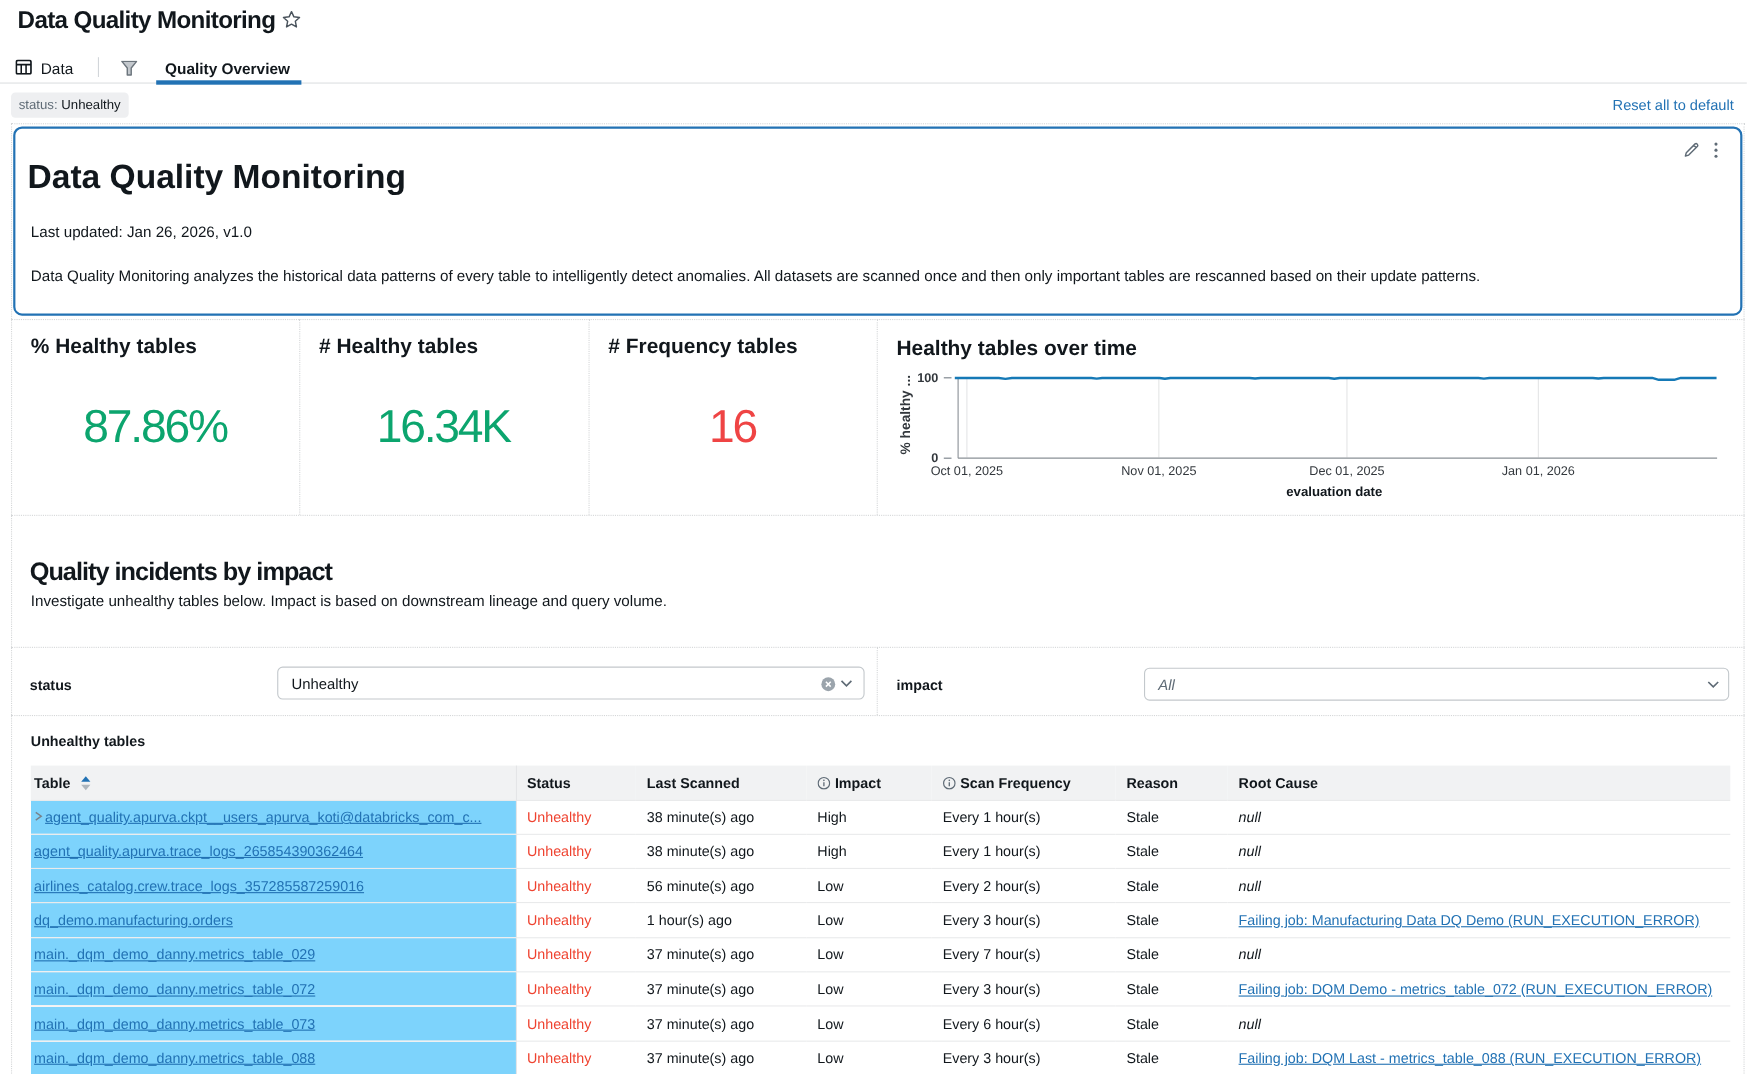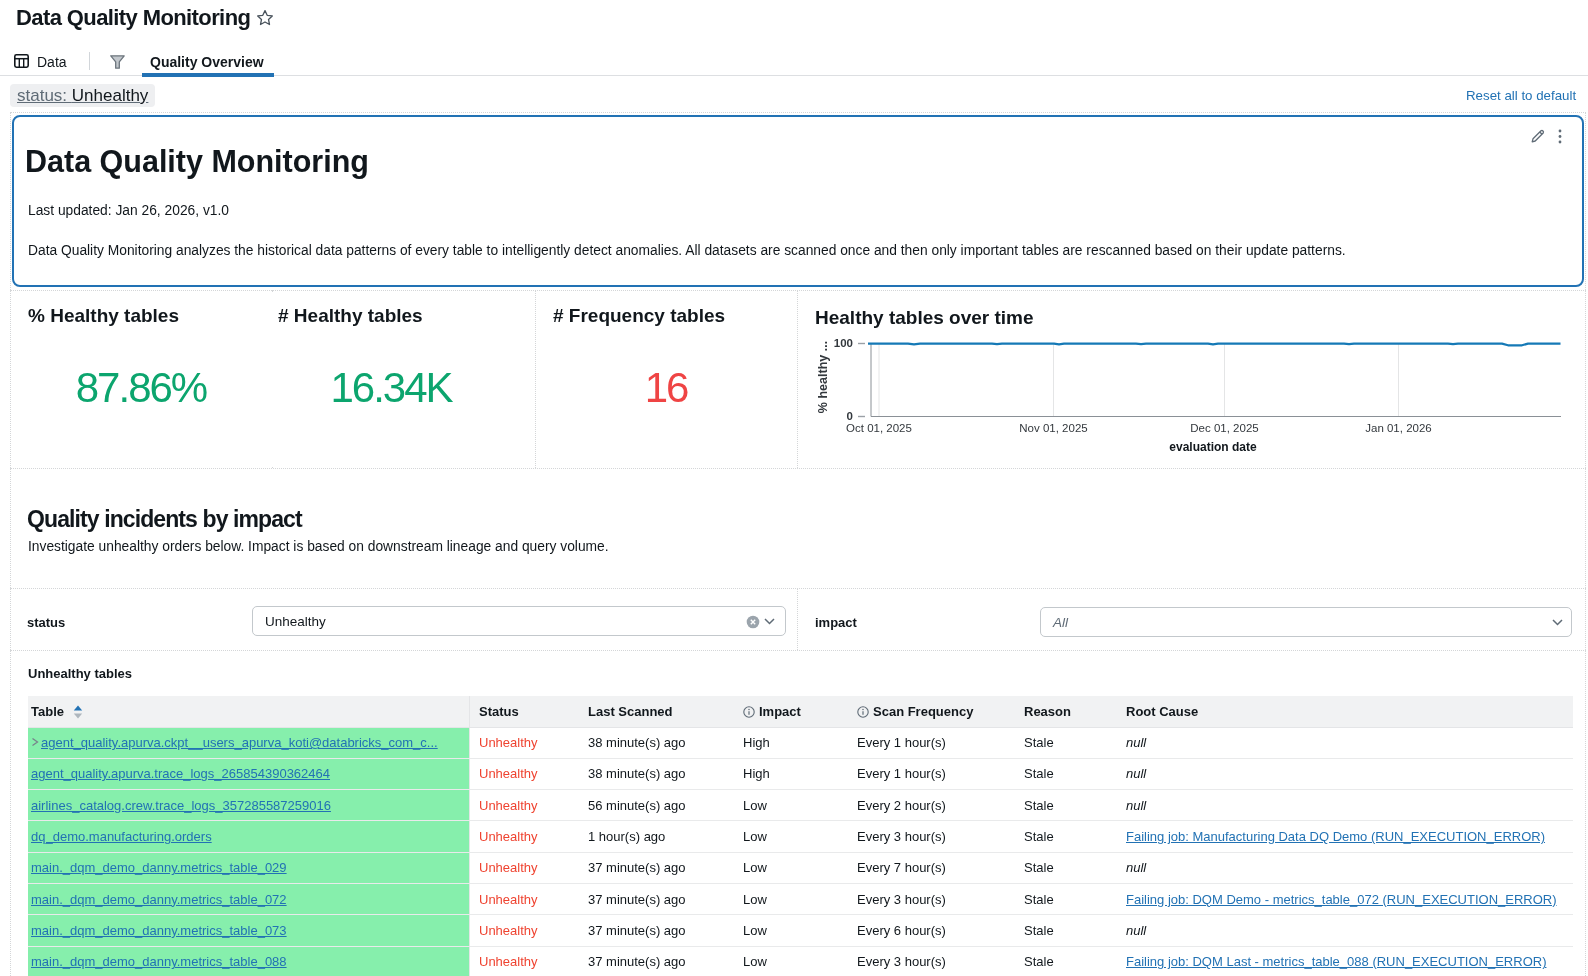--- a/index.html
+++ b/index.html
@@ -13,21 +13,21 @@
 
 .h1 { left:16px; top:5px; font-size:22px; font-weight:700; letter-spacing:-0.6px; }
 
 .tabline { left:0; top:75px; width:1588px; border-top:1px solid #DDDFE2; }
 .tabblue { left:142px; top:73px; width:132px; height:4px; background:#2272B4; }
 .tab-data { left:37px; top:54px; font-size:14px; }
 .tab-q { left:150px; top:54px; font-size:14px; font-weight:700; }
 .tabdiv { left:89px; top:52px; height:18px; border-left:1px solid #D2D6DA; }
 
 .chip { left:10px; top:84px; height:23px; background:#EEEFF1; border-radius:4px;
-  font-size:17px; line-height:23px; padding:0 7px; color:#5F6B76;text-decoration:underline; }
+  font-size:12px; line-height:23px; padding:0 7px; color:#5F6B76; }
 .chip b { color:#11171C; font-weight:400; }
 .reset { left:1466px; top:88px; font-size:13.3px; color:#2272B4; text-decoration:none; }
 
 .descbox { left:12px; top:115px; width:1572px; height:172px; border:2px solid #2272B4;
   border-radius:8px; background:#fff; }
 .desc-title { left:25px; top:144px; font-size:30.5px; font-weight:700; letter-spacing:0; }
 .desc-upd { left:28px; top:203px; font-size:13.8px; }
 .desc-p { left:28px; top:243px; font-size:13.8px; }
 
 .cardlabel { font-size:19px; font-weight:700; }
@@ -41,21 +41,21 @@
 .flabel { font-size:13px; font-weight:700; }
 .fbox { position:absolute; height:30px; border:1px solid #C3C8CC; border-radius:5px; background:#fff; }
 .fbox .val { position:absolute; left:12px; top:7px; font-size:13.5px; }
 
 .tbl-label { left:28px; top:666px; font-size:13px; font-weight:700; }
 table.grid { position:absolute; left:28px; top:696px; width:1545px; border-collapse:collapse;
   table-layout:fixed; font-size:13px; }
 table.grid th { background:#F1F2F3; font-weight:700; text-align:left; height:31px;
   border-bottom:1px solid #E4E5E7; }
 table.grid td { height:31.3px; border-bottom:1px solid #E9EAEB; white-space:nowrap; overflow:hidden; }
-table.grid td.c1 { background:#86efac; border-right:1px solid #E4E5E7; }
+table.grid td.c1 { background:#7dd3fc; border-right:1px solid #E4E5E7; }
 table.grid th.c1 { border-right:1px solid #E4E5E7; }
 .unh { color:#EF4330; }
 .nul { font-style:italic; }
 svg { display:block; }
 .icon { position:absolute; }
 </style>
 </head>
 <body>
 
 <div class="vdash" style="left:10px; top:112px; height:864px;"></div>
@@ -103,21 +103,21 @@
 <svg class="icon" style="left:1556px; top:129px;" width="8" height="15" viewBox="0 0 8 15">
   <circle cx="4" cy="2" r="1.4" fill="#5F6B76"></circle>
   <circle cx="4" cy="7.5" r="1.4" fill="#5F6B76"></circle>
   <circle cx="4" cy="13" r="1.4" fill="#5F6B76"></circle>
 </svg>
 
 <div class="abs" style="left:14px; top:293px; width:254px; height:174px; background:#fff;">
   <div class="cardlabel" style="position:absolute; left:14px; top:12px;">% Healthy tables</div>
   <div class="abs bignum green" style="top:71px;">87.86%</div>
 </div>
-<div class="abs" style="left:264px; top:293px; width:254px; height:174px; background:#fff;">
+<div class="abs" style="left:276px; top:293px; width:254px; height:174px; background:#fff;">
   <div class="cardlabel" style="position:absolute; left:14px; top:12px;"># Healthy tables</div>
   <div class="abs bignum green" style="top:71px;">16.34K</div>
 </div>
 <div class="abs" style="left:539px; top:293px; width:254px; height:174px; background:#fff;">
   <div class="cardlabel" style="position:absolute; left:14px; top:12px;"># Frequency tables</div>
   <div class="abs bignum red" style="top:71px;">16</div>
 </div>
 
 <div class="abs" style="left:800px; top:293px; width:782px; height:174px; background:#fff;">
   <div class="cardlabel" style="position:absolute; left:15px; top:14px;">Healthy tables over time</div>
@@ -142,21 +142,21 @@
 
     <text x="79" y="139" font-size="11.5" fill="#33383D" text-anchor="middle">Oct 01, 2025</text>
     <text x="253.5" y="139" font-size="11.5" fill="#33383D" text-anchor="middle">Nov 01, 2025</text>
     <text x="424.5" y="139" font-size="11.5" fill="#33383D" text-anchor="middle">Dec 01, 2025</text>
     <text x="598.5" y="139" font-size="11.5" fill="#33383D" text-anchor="middle">Jan 01, 2026</text>
     <text x="413" y="158" font-size="12" font-weight="700" fill="#11171C" text-anchor="middle">evaluation date</text>
   </svg>
 </div>
 
 <div class="abs sec-h">Quality incidents by impact</div>
-<div class="abs sec-p">Investigate unhealthy orders below. Impact is based on downstream lineage and query volume.</div>
+<div class="abs sec-p">Investigate unhealthy tables below. Impact is based on downstream lineage and query volume.</div>
 
 <div class="abs flabel" style="left:27px; top:615px;">status</div>
 <div class="fbox" style="left:252px; top:606px; width:534px;">
   <div class="val">Unhealthy</div>
   <svg style="position:absolute; right:25px; top:8px;" width="14" height="14" viewBox="0 0 14 14">
     <circle cx="7" cy="7" r="6.3" fill="#9BA4AC"></circle>
     <path d="M4.8 4.8 L9.2 9.2 M9.2 4.8 L4.8 9.2" stroke="#fff" stroke-width="1.4"></path>
   </svg>
   <svg style="position:absolute; right:10px; top:11px;" width="11" height="7" viewBox="0 0 11 7">
     <path d="M1 1 L5.5 5.5 L10 1" fill="none" stroke="#5F6B76" stroke-width="1.5"></path>

